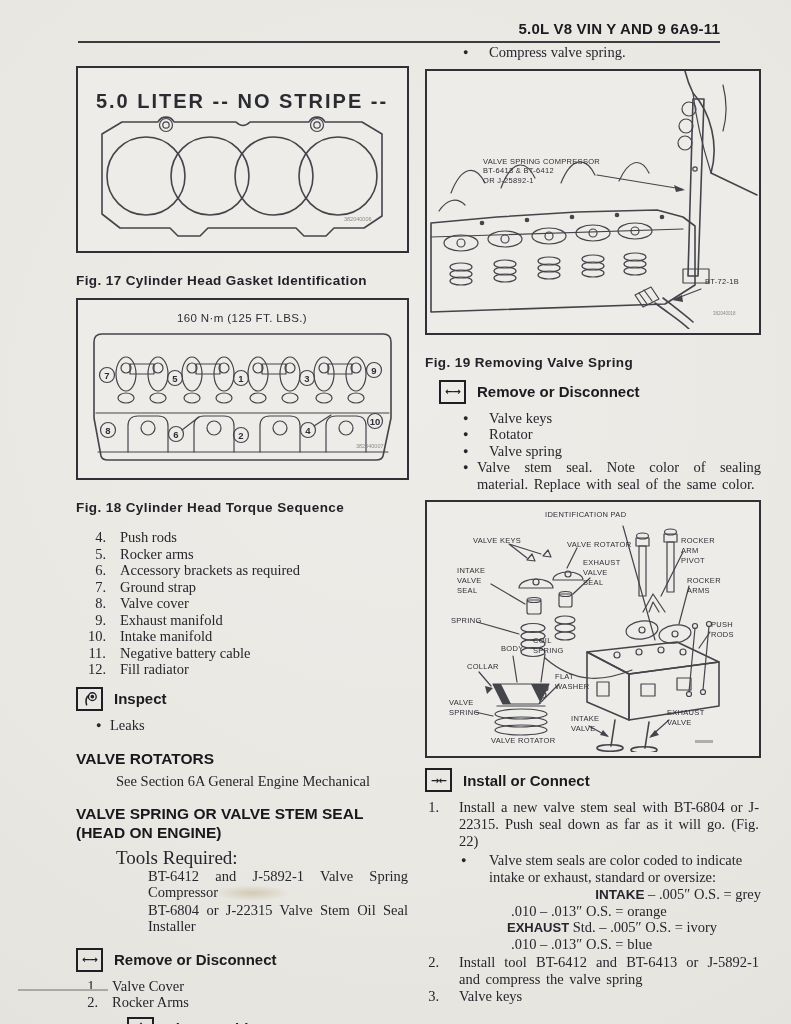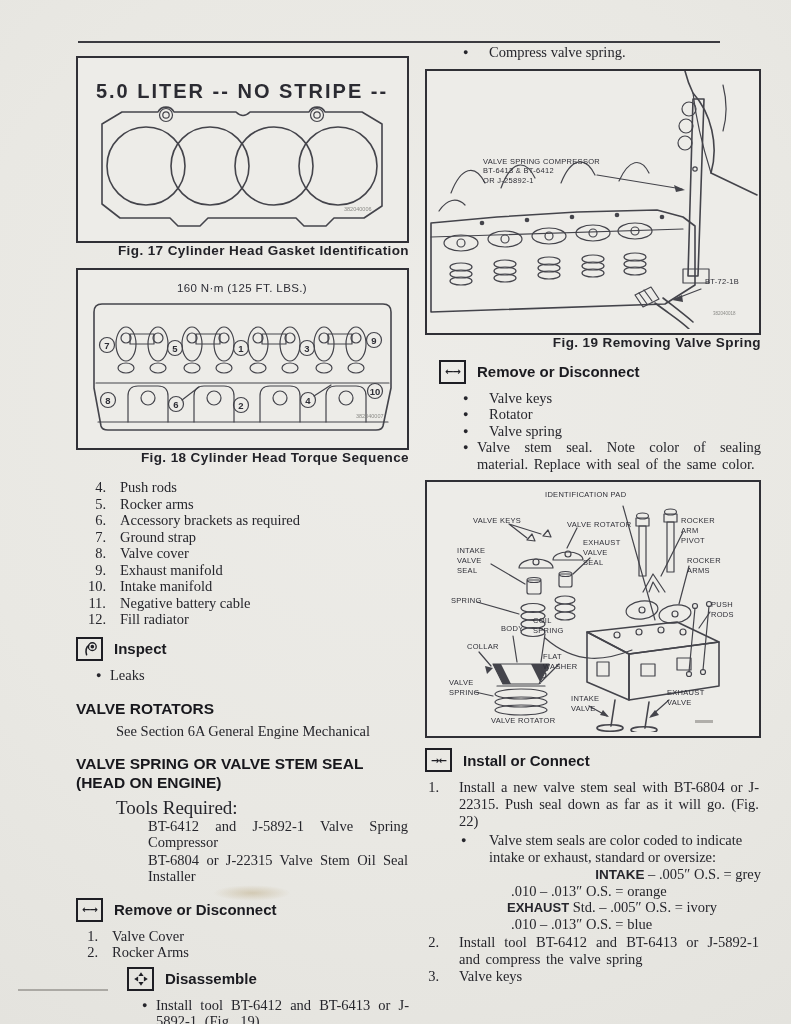--- a/index.html
+++ b/index.html
@@ -16,21 +16,21 @@
   }
   .header-rule { position:absolute; top:41px; left:78px; width:642px; height:2px; background:#3b3b40; }
 
   .col-left  { position:absolute; left:76px;  top:50px; width:333px; }
   .col-right { position:absolute; left:425px; top:44px; width:336px; }
 
   
   .figbox { position:relative; border:2px solid #303036; background:#edece8; overflow:hidden; }
   .figcap {
     font-family:"Liberation Sans", sans-serif; font-weight:bold; font-size:13.5px;
-    text-align:right; color:#222228; letter-spacing:0.4px; margin:0 0 0 0;
+    text-align:left; color:#222228; letter-spacing:0.4px; margin:20px 0 0 0;
   }
   svg { display:block; }
   .ln   { fill:none; stroke:#44444b; stroke-width:1.2; stroke-linecap:round; stroke-linejoin:round; }
   .ln2  { fill:none; stroke:#44444b; stroke-width:1.6; stroke-linecap:round; stroke-linejoin:round; }
   .fill { fill:#44444b; stroke:none; }
   .fig-label {
     position:absolute; font-family:"Liberation Sans", sans-serif; font-size:7.5px;
     line-height:1.3; color:#2e2e36; white-space:pre-line; letter-spacing:0.3px;
   }
   .stamp-text { font-family:"Liberation Sans", sans-serif; font-weight:bold; letter-spacing:2px; fill:#2b2b32; }
@@ -61,25 +61,26 @@
 
   .smudge { position:absolute; left:213px; top:885px; width:78px; height:16px;
     background:radial-gradient(ellipse at center, rgba(155,125,60,0.28), rgba(155,125,60,0) 70%); }
   .scan-line { position:absolute; left:18px; top:989px; width:90px; height:2px; background:#aba9a4; }
 </style>
 </head>
 <body>
 
 <div class="page">
 
+  <div class="page-header">5.0L V8 VIN Y AND 9  6A9-11</div>
   <div class="header-rule"></div>
 
   <div class="col-left">
 
-    <div class="figbox" style="height:183px; margin-top:6px;">
+    <div class="figbox" style="height:183px; margin-top:16px;">
       <svg width="329" height="181" viewBox="0 0 329 181">
         <text class="stamp-text" x="164" y="40" font-size="20" text-anchor="middle">5.0 LITER -- NO STRIPE --</text>
         <path class="ln2" d="M24,66 L44,54 L80,54 A9,9 0 0 1 96,54 L158,54 Q165,61 172,54 L231,54 A9,9 0 0 1 247,54 L284,54 L304,66 L304,148 L286,160 L256,160 L248,168 L226,168 L218,160 L130,160 L122,168 L100,168 L92,160 L42,160 L24,146 Z"></path>
         <circle class="ln" cx="88" cy="57" r="6.5"></circle>
           <circle class="ln" cx="88" cy="57" r="3.2"></circle>
         <circle class="ln" cx="239" cy="57" r="6.5"></circle>
           <circle class="ln" cx="239" cy="57" r="3.2"></circle>
         <circle class="ln2" cx="68" cy="108" r="39"></circle>
         <circle class="ln2" cx="132" cy="108" r="39"></circle>
         <circle class="ln2" cx="196" cy="108" r="39"></circle>
@@ -485,21 +486,21 @@
 ARM
 PIVOT</div>
       <div class="fig-label" style="left:260px; top:74px;">ROCKER
 ARMS</div>
       <div class="fig-label" style="left:284px; top:118px;">PUSH
 RODS</div>
       <div class="fig-label" style="left:74px;  top:142px;">BODY</div>
       <div class="fig-label" style="left:106px; top:134px;">COIL
 SPRING</div>
       <div class="fig-label" style="left:40px;  top:160px;">COLLAR</div>
-      <div class="fig-label" style="left:116px; top:170px;">FLAT
+      <div class="fig-label" style="left:128px; top:170px;">FLAT
 WASHER</div>
       <div class="fig-label" style="left:22px;  top:196px;">VALVE
 SPRING</div>
       <div class="fig-label" style="left:64px;  top:234px;">VALVE ROTATOR</div>
       <div class="fig-label" style="left:144px; top:212px;">INTAKE
 VALVE</div>
       <div class="fig-label" style="left:240px; top:206px;">EXHAUST
 VALVE</div>
     </div>
 

